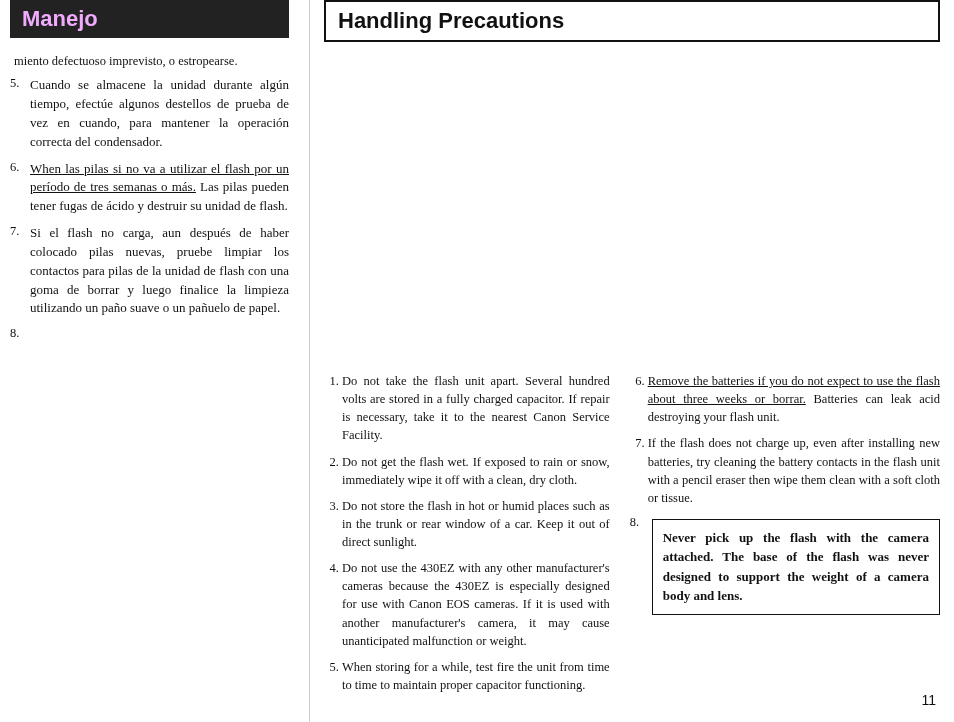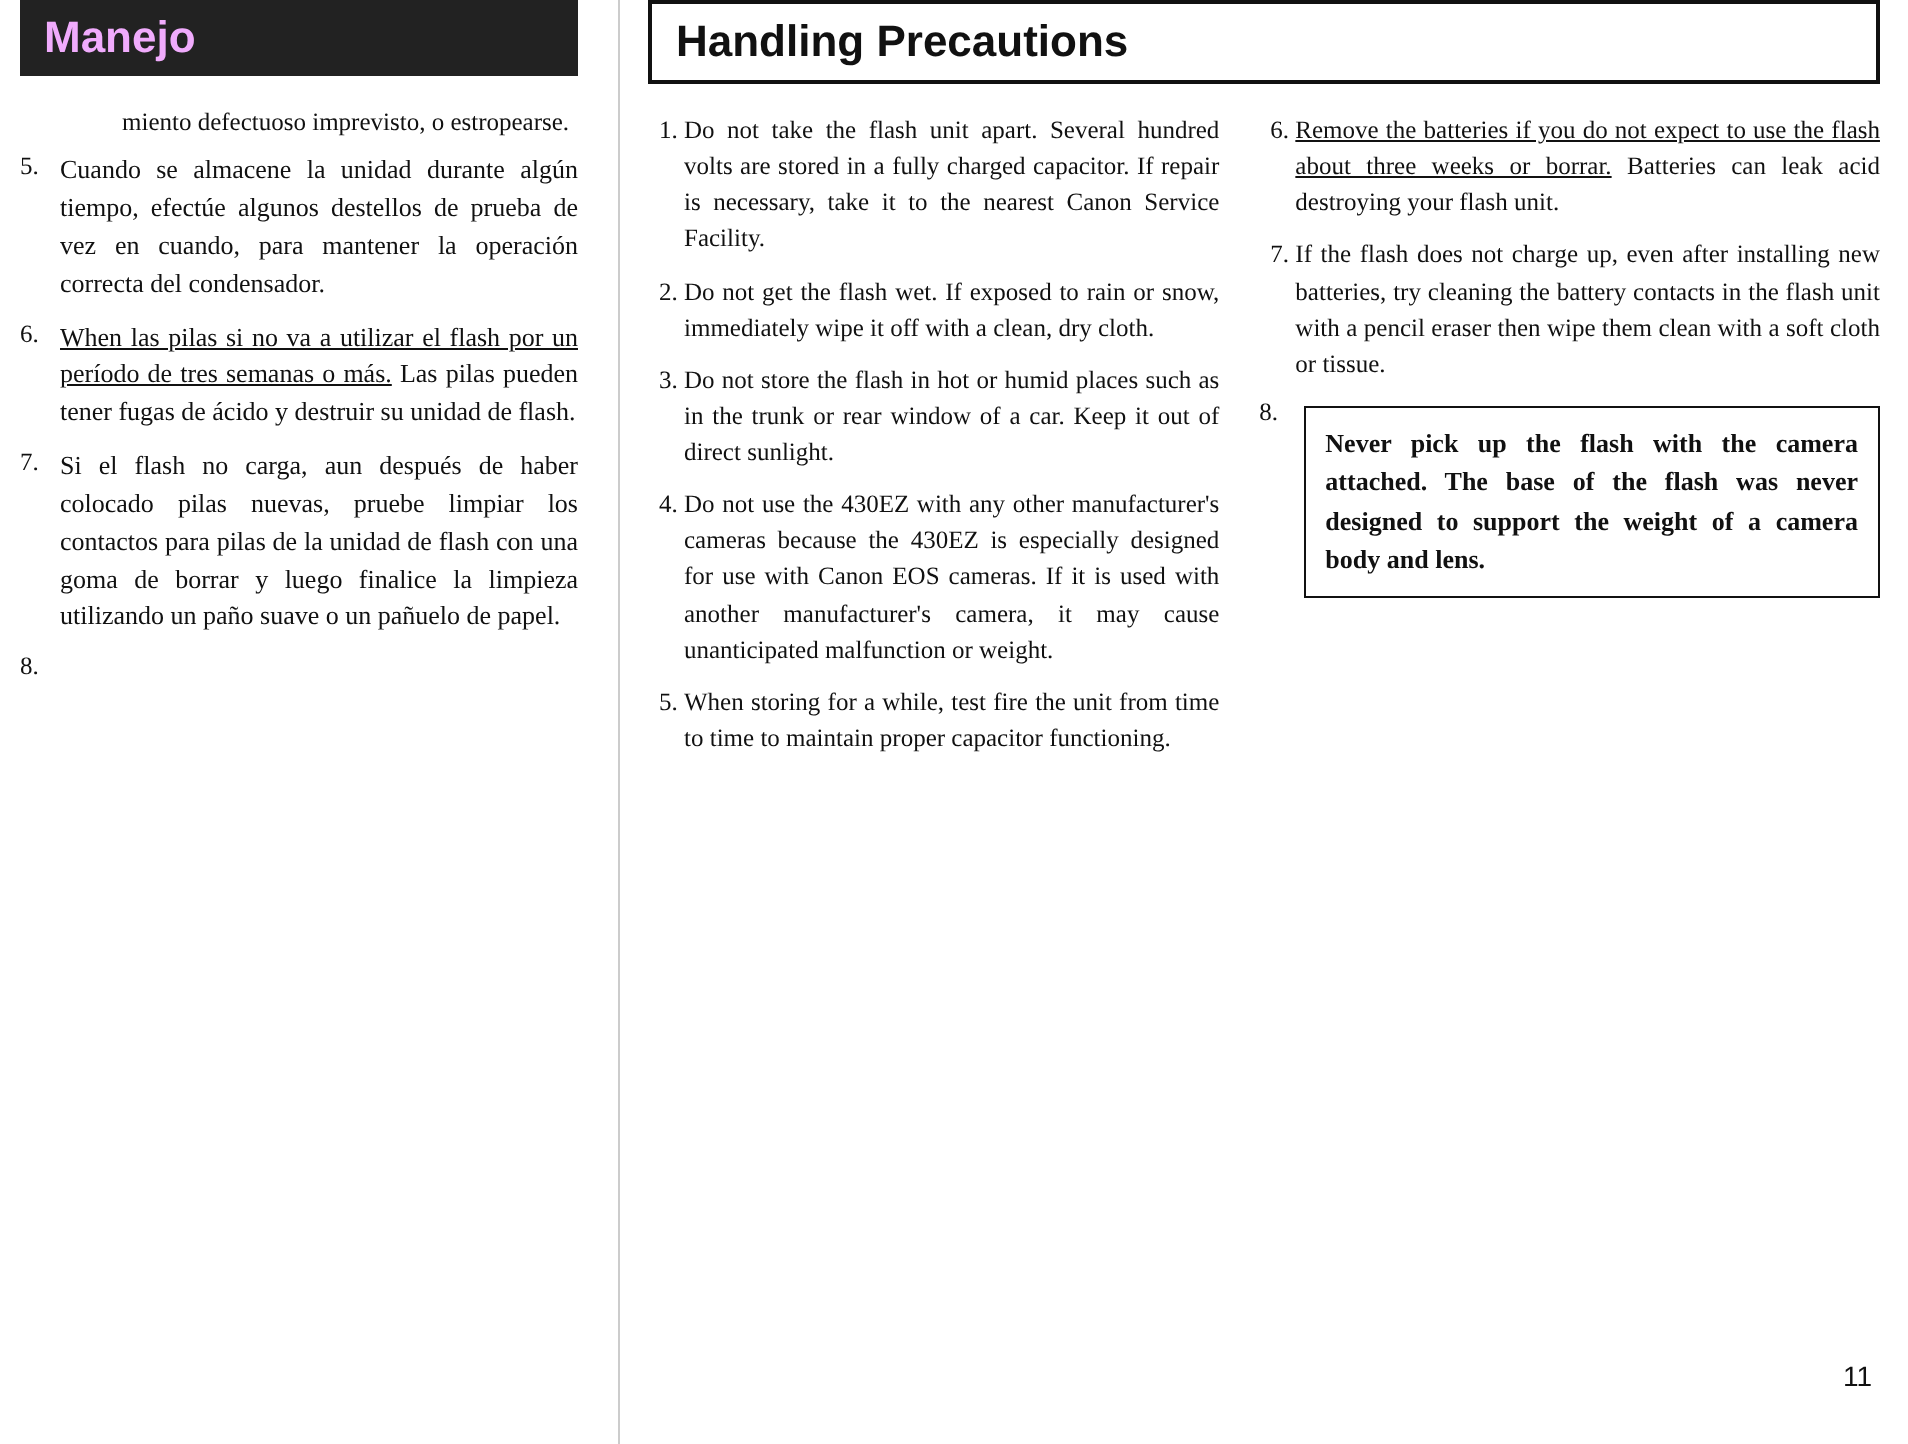--- a/index.html
+++ b/index.html
@@ -43,20 +43,21 @@
       display: inline-block;
       width: 100%;
     }
 
     
     .right-column {
       flex: 1;
       padding: 0 14px 20px 14px;
       display: flex;
       flex-direction: column;
+      justify-content: space-between;
     }
 
     .section-header-right {
       border: 2px solid #111;
       font-family: Arial, Helvetica, sans-serif;
       font-size: 22px;
       font-weight: bold;
       padding: 6px 12px;
       margin-bottom: 14px;
       display: block;
@@ -116,33 +117,32 @@
       padding: 8px 10px;
       font-weight: bold;
       text-align: justify;
       line-height: 1.5;
       font-size: 12.5px;
       margin-top: 6px;
     }
 
     .page-number {
       position: absolute;
-      bottom: 26px;
+      bottom: 14px;
       right: 18px;
       font-size: 14px;
       font-family: Arial, sans-serif;
     }
 
     .intro-text {
       text-align: justify;
       line-height: 1.45;
       font-size: 12.5px;
       margin-bottom: 6px;
       padding-left: 4px;
-      margin-left: 47px;
     }
   </style>
 </head>
 <body>
 
 <div class="page">
 
   <div class="left-column">
     <div class="section-header-left">Manejo</div>
 

